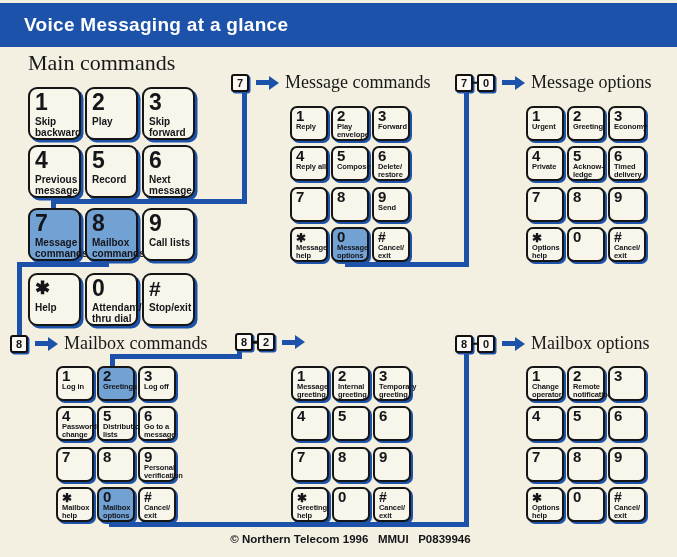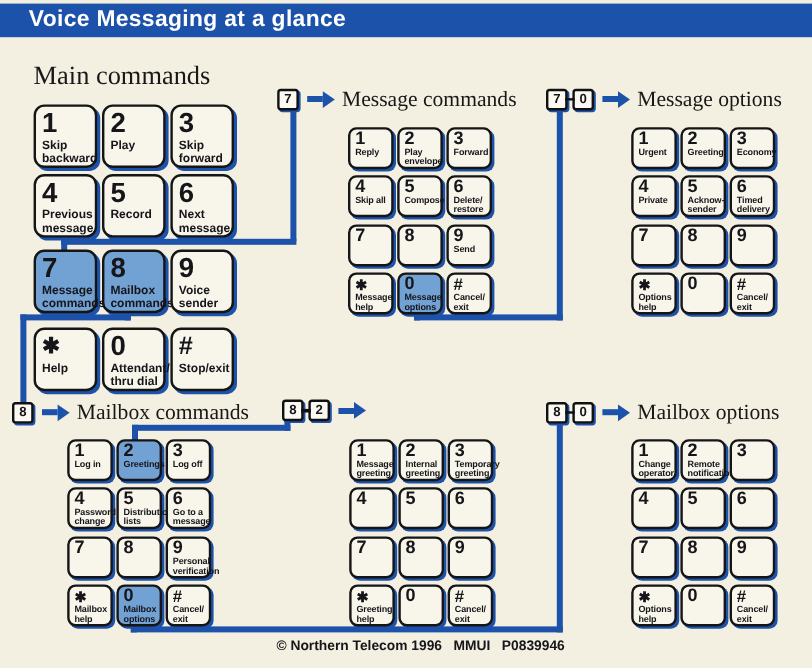--- a/index.html
+++ b/index.html
@@ -1,19 +1,19 @@
 <!DOCTYPE html>
 <html><head>
 <meta charset="utf-8">
 <style>
   html,body{margin:0;padding:0;}
   body{width:677px;height:557px;background:#fff;}
   .card{position:relative;width:677px;height:557px;background:#f3efe1;overflow:hidden;
         font-family:"Liberation Sans",sans-serif;color:#15151a;}
-  .banner{position:absolute;left:0;top:3px;width:100%;height:28px;background:#1d52aa;
+  .banner{position:absolute;left:0;top:3px;width:100%;height:44px;background:#1d52aa;
           display:flex;align-items:center;}
   .banner h1{margin:0 0 0 24px;color:#fff;font-size:19px;font-weight:bold;letter-spacing:.3px;}
 
   
   .kp-header{position:absolute;display:flex;align-items:center;gap:7px;z-index:3;text-align:center;}
   .kp-title{font-family:"Liberation Serif","DejaVu Serif",serif;font-weight:normal;
             font-size:18px;color:#181818;margin:0;white-space:nowrap;}
   #hdr-main{left:28px;top:50px;}
   #hdr-main .kp-title{font-size:22px;}
   #hdr-msgcmd{left:231px;top:72px;}
@@ -181,21 +181,21 @@
     <span class="label">Message
 commands</span>
   </div>
         <div class="key hl">
     <span class="digit">8</span>
     <span class="label">Mailbox
 commands</span>
   </div>
         <div class="key">
     <span class="digit">9</span>
-    <span class="label">Voice sender</span>
+    <span class="label">Call lists</span>
   </div>
       </div>
       <div class="krow">
         <div class="key">
     <span class="digit star">✱</span>
     <span class="label">Help</span>
   </div>
         <div class="key">
     <span class="digit">0</span>
     <span class="label">Attendant/
@@ -219,21 +219,21 @@
 envelope</span>
   </div>
         <div class="key">
     <span class="digit">3</span>
     <span class="label">Forward</span>
   </div>
       </div>
       <div class="krow">
         <div class="key">
     <span class="digit">4</span>
-    <span class="label">Skip all</span>
+    <span class="label">Reply all</span>
   </div>
         <div class="key">
     <span class="digit">5</span>
     <span class="label">Compose</span>
   </div>
         <div class="key">
     <span class="digit">6</span>
     <span class="label">Delete/
 restore</span>
   </div>
@@ -286,21 +286,21 @@
   </div>
       </div>
       <div class="krow">
         <div class="key">
     <span class="digit">4</span>
     <span class="label">Private</span>
   </div>
         <div class="key">
     <span class="digit">5</span>
     <span class="label">Acknow-
-sender</span>
+ledge</span>
   </div>
         <div class="key">
     <span class="digit">6</span>
     <span class="label">Timed
 delivery</span>
   </div>
       </div>
       <div class="krow">
         <div class="key">
     <span class="digit">7</span>

